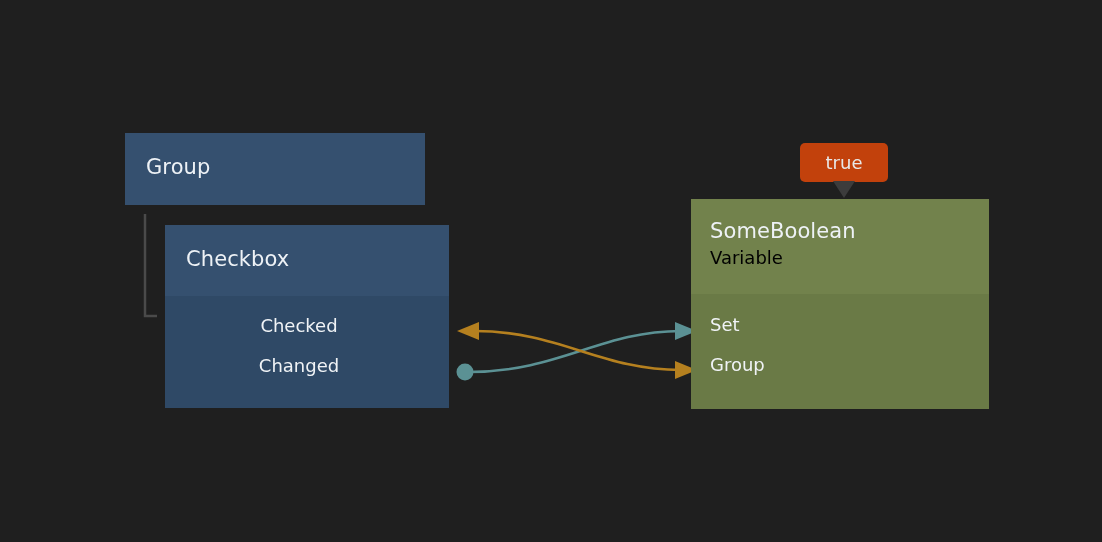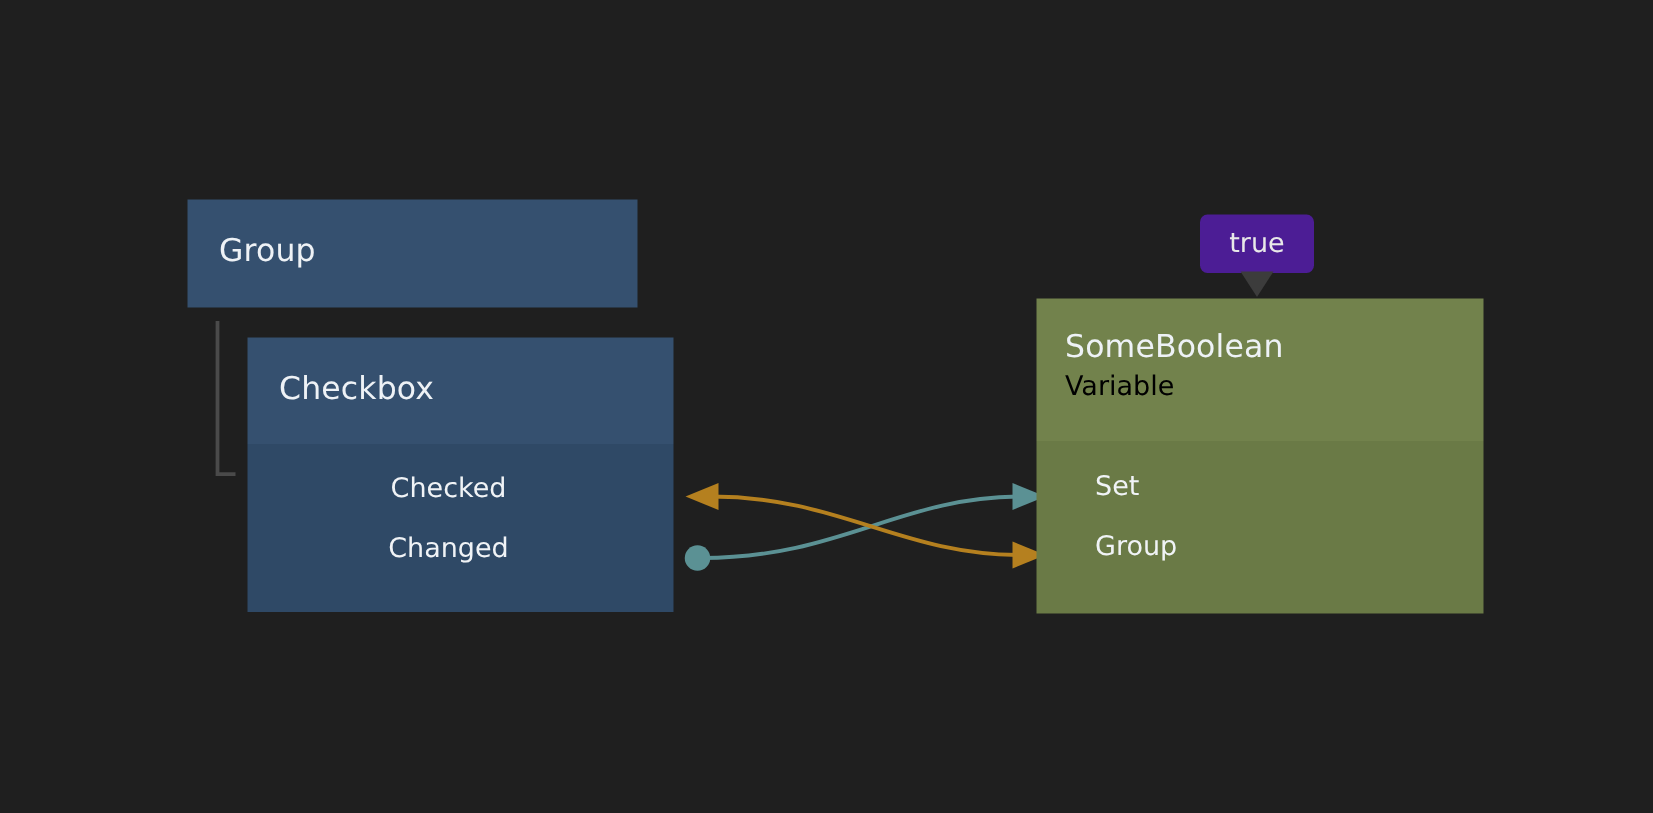--- a/index.html
+++ b/index.html
@@ -78,21 +78,20 @@
     align-items: center;
     box-sizing: border-box;
   }
   .port-row.out {
     justify-content: center;
     padding-right: 16px;
   }
   .port-row.in {
     justify-content: flex-start;
     padding-left: 19px;
-    margin-left: 20px;
   }
   .port-label {
     color: #f0f3f6;
     font-size: 18px;
     line-height: 22px;
   }
 
   
   #variable-node {
     left: 691px;
@@ -115,23 +114,23 @@
     font-size: 18px;
     line-height: 24px;
     margin-top: 2px;
   }
 
   
   #value-tooltip {
     position: absolute;
     left: 800px;
     top: 143px;
-    width: 76px;
+    width: 88px;
     height: 39px;
-    background: #4c1d95;
+    background: #c2410c;
     border-radius: 5px;
     display: flex;
     align-items: center;
     justify-content: center;
   }
   #value-tooltip .tip-text {
     color: #e8e8e8;
     font-size: 18px;
     line-height: 22px;
   }

